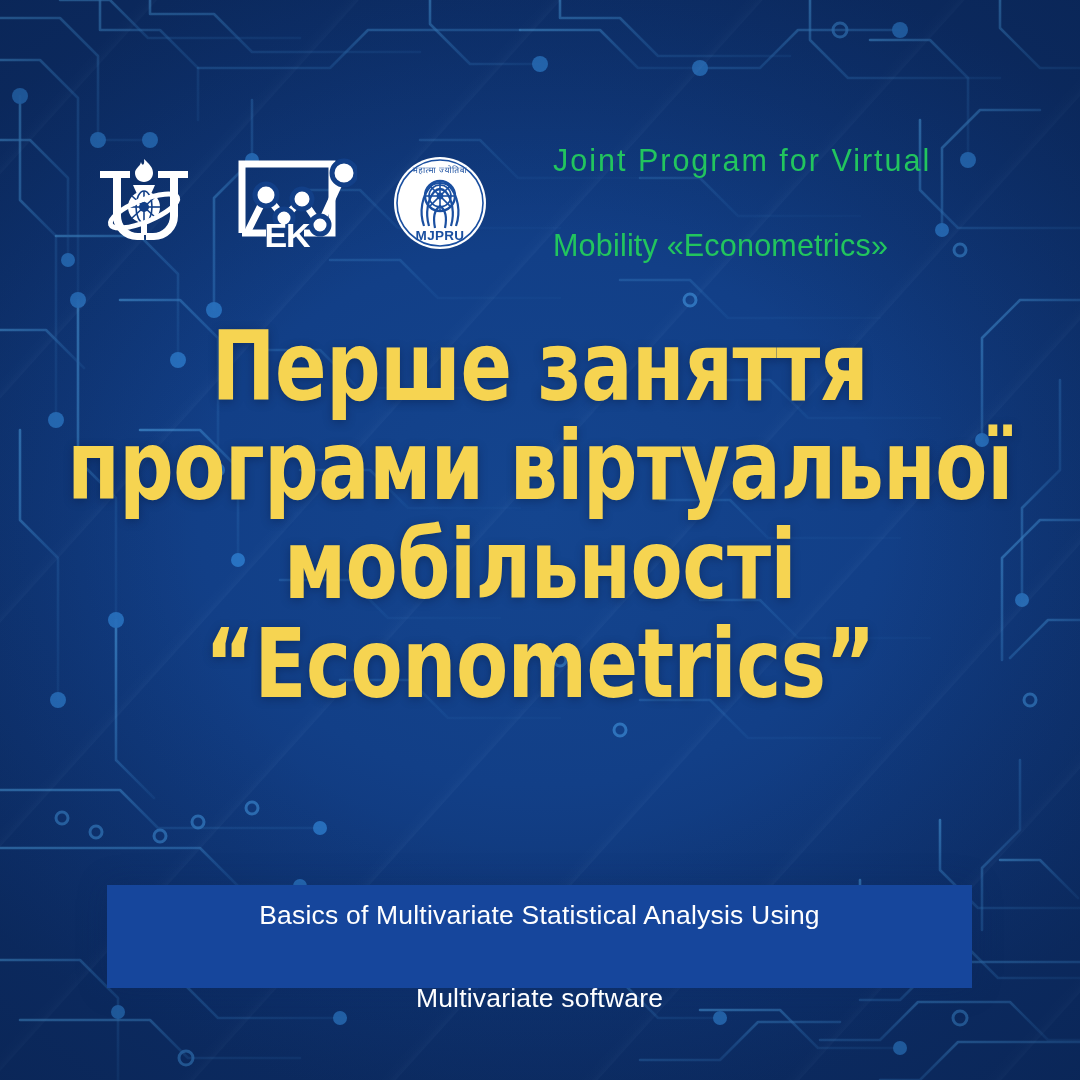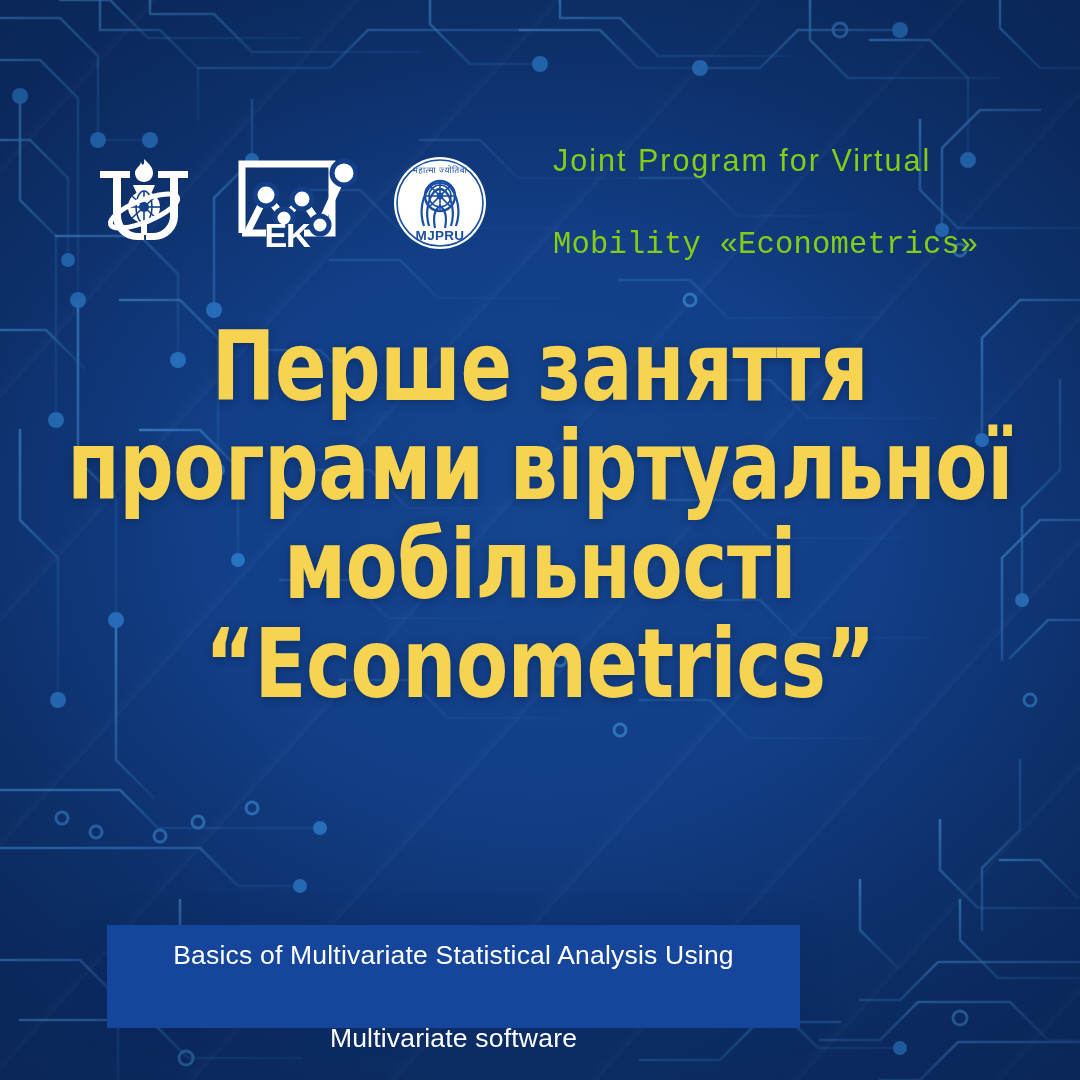--- a/index.html
+++ b/index.html
@@ -72,29 +72,29 @@
     gap: 36px;
     flex: none;
   }
 
   .logo {
     display: block;
   }
 
   .header-text {
     margin-left: 66px;
-    color: #84cc16;
+    color: #22c55e;
     font-size: 30.5px;
     line-height: 1.40;
     font-weight: 300;
     letter-spacing: 0.4px;
     white-space: pre-line;
   }
   .header-text .ln1 { display: block; letter-spacing: 2.0px; }
-  .header-text .ln2 { display: block; letter-spacing: 0.2px; font-family: Liberation Mono, monospace; }
+  .header-text .ln2 { display: block; letter-spacing: 0.2px; }
 
   
   .title {
     position: absolute;
     top: 318px;
     left: 0;
     width: 1080px;
     text-align: center;
     color: #f6d451;
     font-family: "Liberation Sans Narrow", "DejaVu Sans Condensed", "Liberation Sans", sans-serif;
@@ -106,28 +106,27 @@
     transform-origin: 50% 0;
     text-shadow: 0 2px 10px rgba(4,18,48,0.35);
   }
   .title .tline { display: block; white-space: nowrap; }
 
   
   .banner {
     position: absolute;
     left: 107px;
     top: 885px;
-    width: 693px;
+    width: 865px;
     height: 103px;
     background: #16469c;
     display: flex;
     align-items: center;
     justify-content: center;
     box-shadow: 0 0 28px rgba(10,34,82,0.25);
-    margin-top: 40px;
   }
 
   .banner-text {
     color: #ffffff;
     font-size: 26.5px;
     line-height: 1.55;
     font-weight: 300;
     text-align: center;
     letter-spacing: 0.2px;
     white-space: pre-line;

